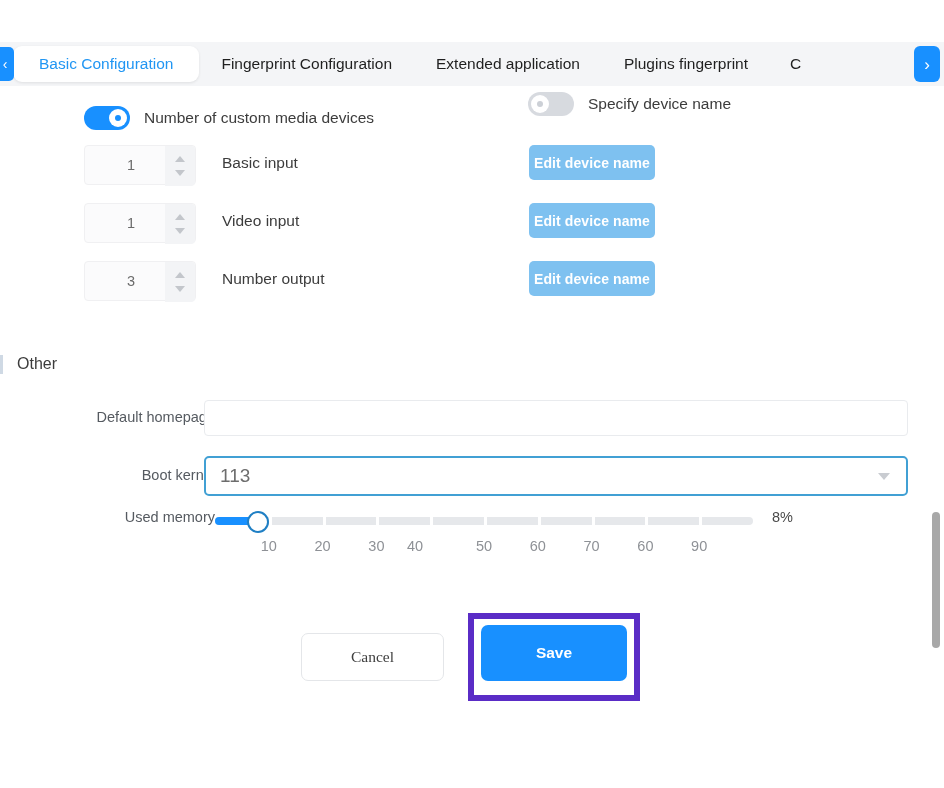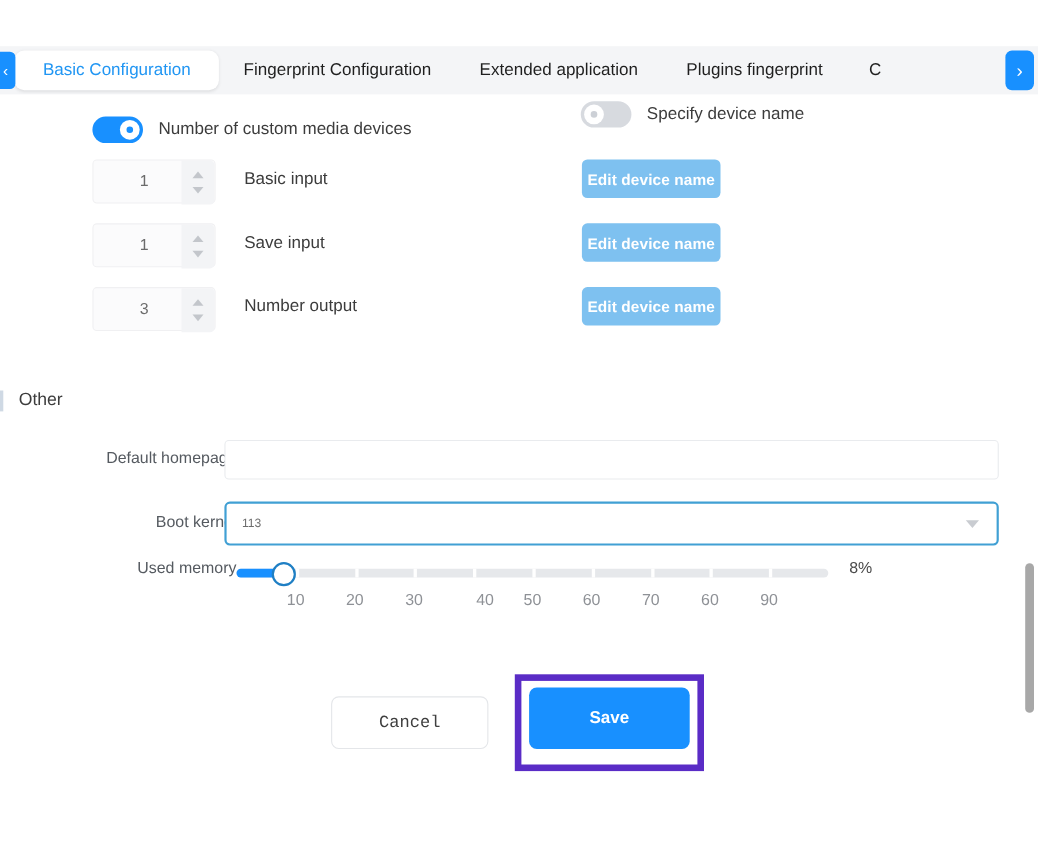--- a/index.html
+++ b/index.html
@@ -320,21 +320,21 @@
     background: #ffffff;
     border: 2px solid #41a0d4;
     border-radius: 5px;
     display: flex;
     align-items: center;
     padding: 0 14px;
     cursor: pointer;
   }
   .select-value {
     flex: 1;
-    font-size: 11px;
+    font-size: 19px;
     color: #6d6d6d;
   }
   .select-caret {
     width: 0; height: 0;
     border-left: 6px solid transparent;
     border-right: 6px solid transparent;
     border-top: 7px solid #c9ccd1;
     margin-right: 2px;
   }
 
@@ -432,21 +432,21 @@
     position: absolute;
     left: 301px;
     top: 0;
     width: 143px;
     height: 48px;
     background: #ffffff;
     border: 1px solid #e4e6e9;
     border-radius: 7px;
     font-size: 15.5px;
     color: #3f3f3f;
-    font-family: Liberation Mono, monospace;
+    font-family: Liberation Serif, serif;
     cursor: pointer;
   }
   .save-highlight {
     position: absolute;
     left: 468px;
     top: -20px;
     width: 172px;
     height: 88px;
     border: 6px solid #5a2cc6;
     background: #ffffff;
@@ -554,21 +554,21 @@
     </div>
 
     <div class="stepper-row r2">
       <div class="stepper">
         <span class="val">1</span>
         <span class="arrows">
           <span class="arrow-up"></span>
           <span class="arrow-dn"></span>
         </span>
       </div>
-      <span class="stepper-label">Save input</span>
+      <span class="stepper-label">Video input</span>
       <button class="edit-device-btn">Edit device name</button>
     </div>
 
     <div class="stepper-row r3">
       <div class="stepper">
         <span class="val">3</span>
         <span class="arrows">
           <span class="arrow-up"></span>
           <span class="arrow-dn"></span>
         </span>
@@ -614,21 +614,21 @@
           </div>
         <div class="slider-handle" id="slider-handle" style="left: 43.04px;"></div>
       </div>
 
       <span class="slider-value">8%</span>
 
       <div class="slider-ticks" id="slider-ticks">
           <span class="tick" style="left: 53.8px;">10</span>
           <span class="tick" style="left: 107.6px;">20</span>
           <span class="tick" style="left: 161.4px;">30</span>
-          <span class="tick" style="left: 226px;">40</span>
+          <span class="tick" style="left: 200px;">40</span>
           <span class="tick" style="left: 269px;">50</span>
           <span class="tick" style="left: 322.8px;">60</span>
           <span class="tick" style="left: 376.6px;">70</span>
           <span class="tick" style="left: 430.4px;">60</span>
           <span class="tick" style="left: 484.2px;">90</span>
         </div>
     </div>
 
     <div class="actions">
       <button class="btn-cancel">Cancel</button>

